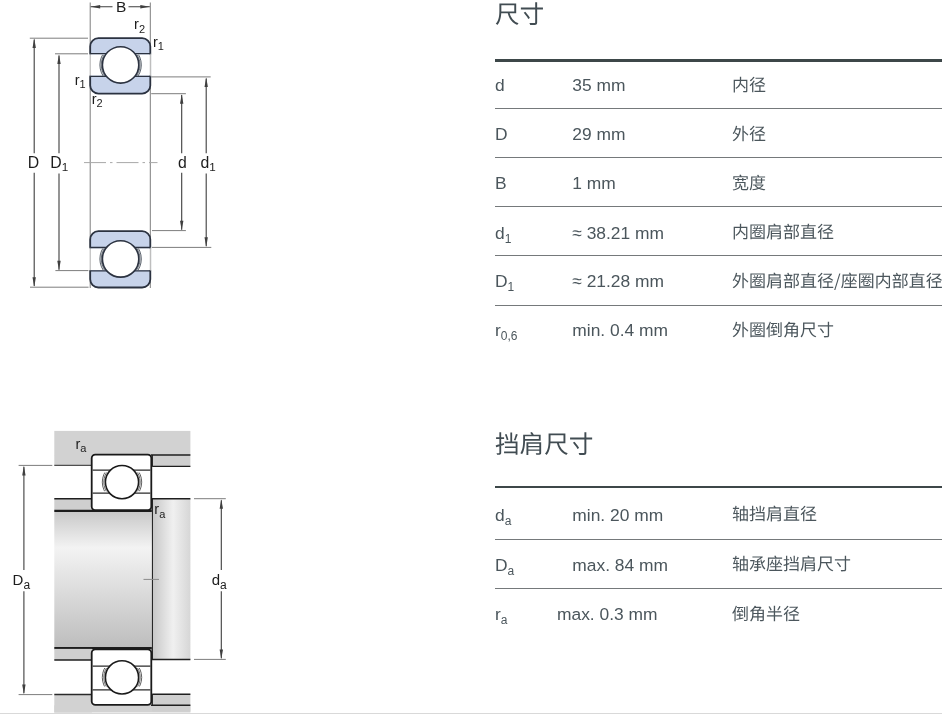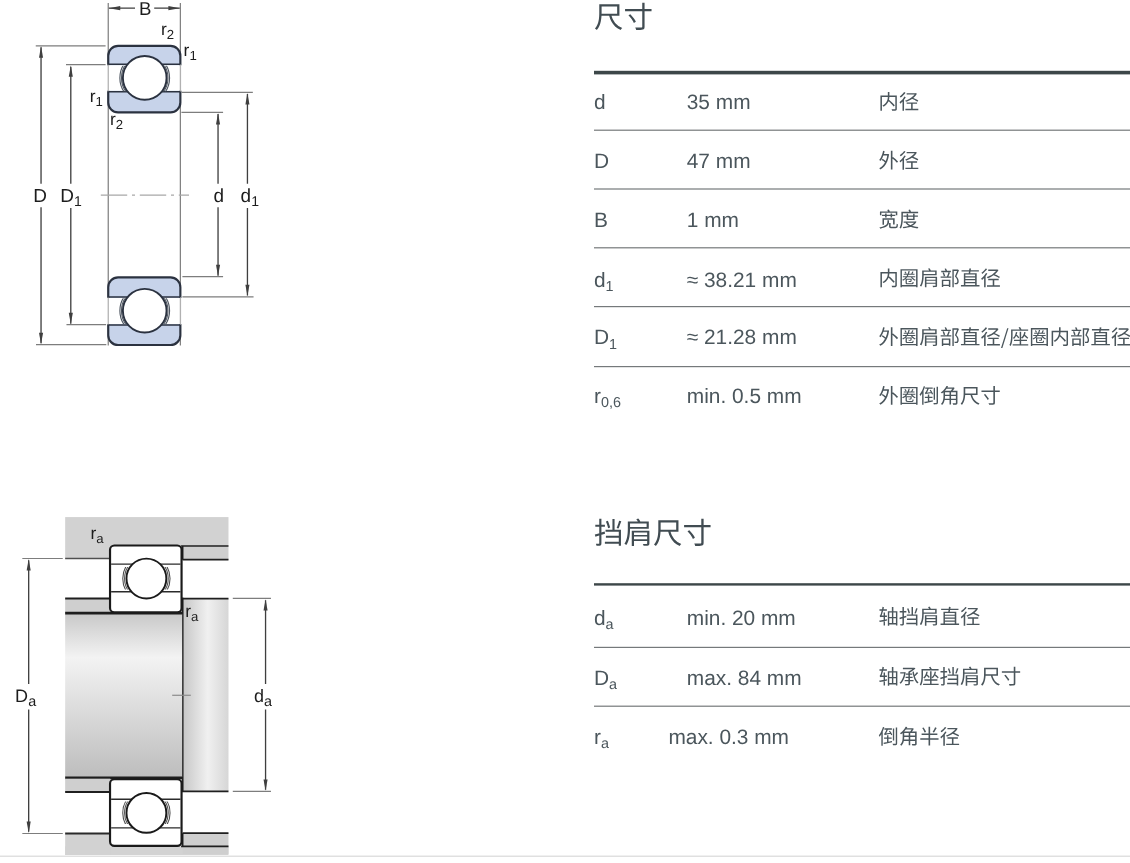--- a/index.html
+++ b/index.html
@@ -205,21 +205,21 @@
 
 <svg class="ck" style="left:731.7px;top:64.7px" width="37" height="34" viewBox="0 -26 37 34">
     <g transform="scale(0.01700,-0.01700)" fill="#4b565c">
       <use href="#u5185" x="0"></use>
       <use href="#u5F84" x="1000"></use>
     </g>
   </svg>
 
 <div class="tc" style="left:495px;top:124.3px">D</div>
 
-<div class="tc" style="left:572.3px;top:124.3px">47 mm</div>
+<div class="tc" style="left:572.3px;top:124.3px">29 mm</div>
 
 <svg class="ck" style="left:731.7px;top:113.7px" width="37" height="34" viewBox="0 -26 37 34">
     <g transform="scale(0.01700,-0.01700)" fill="#4b565c">
       <use href="#u5916" x="0"></use>
       <use href="#u5F84" x="1000"></use>
     </g>
   </svg>
 
 <div class="tc" style="left:495px;top:173.3px">B</div>
 
@@ -264,21 +264,21 @@
       <use href="#u5708" x="7392"></use>
       <use href="#u5185" x="8392"></use>
       <use href="#u90E8" x="9392"></use>
       <use href="#u76F4" x="10392"></use>
       <use href="#u5F84" x="11392"></use>
     </g>
   </svg>
 
 <div class="tc" style="left:495px;top:320.3px">r<span class="sb">0,6</span></div>
 
-<div class="tc" style="left:572.3px;top:320.3px">min. 0.5 mm</div>
+<div class="tc" style="left:572.3px;top:320.3px">min. 0.4 mm</div>
 
 <svg class="ck" style="left:731.7px;top:309.7px" width="105" height="34" viewBox="0 -26 105 34">
     <g transform="scale(0.01700,-0.01700)" fill="#4b565c">
       <use href="#u5916" x="0"></use>
       <use href="#u5708" x="1000"></use>
       <use href="#u5012" x="2000"></use>
       <use href="#u89D2" x="3000"></use>
       <use href="#u5C3A" x="4000"></use>
       <use href="#u5BF8" x="5000"></use>
     </g>

